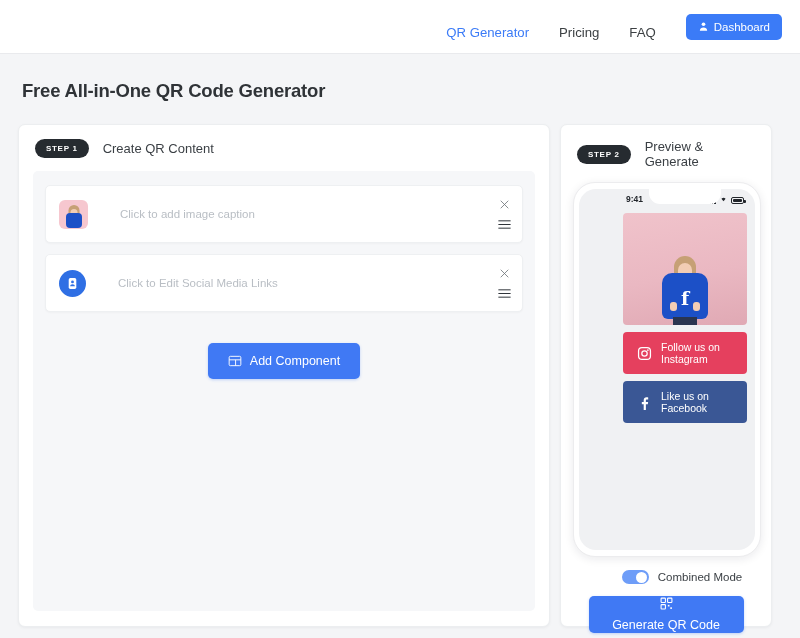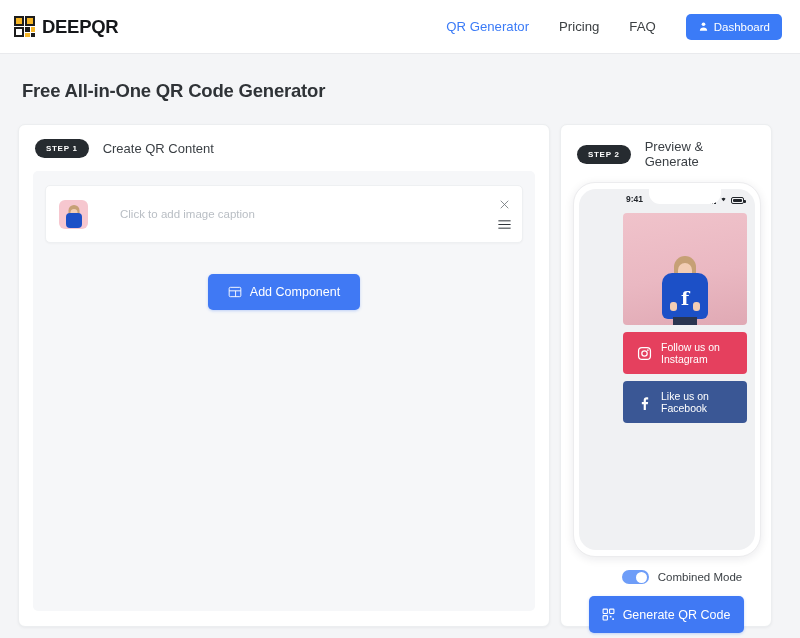--- a/index.html
+++ b/index.html
@@ -32,21 +32,21 @@
   .bm-d {
     background: #ffffff;
     display: grid; grid-template-columns: 1fr 1fr; grid-template-rows: 1fr 1fr; gap: 1px;
   }
   .bm-d i { background: #1c1c1c; display:block; }
   .bm-d i:nth-child(2), .bm-d i:nth-child(3) { background: #f5b526; }
   .brand-name {
     font-size: 18.5px; font-weight: bold; letter-spacing: -0.3px;
     color: #15171a;
   }
-  .nav { margin-left: auto; display: flex; align-items: center; gap: 30px; }
+  .nav { margin-left: auto; display: flex; align-items: flex-end; gap: 30px; }
   .nav-link {
     font-size: 13.2px; color: #3c4043; text-decoration: none;
     white-space: nowrap;
   }
   .nav-link.active { color: #3b7bf7; }
   .dash-btn {
     display: flex; align-items: center; gap: 5px;
     background: #3b7bf7; color: #fff;
     font-size: 11.5px; font-weight: 500;
     padding: 7px 12px; border-radius: 5px; border: none;
@@ -242,43 +242,30 @@
   }
   .toggle-label { font-size: 11.5px; color: #3a3f44; }
 
   .gen-btn {
     display: flex; align-items: center; justify-content: center; gap: 8px;
     width: 155px; height: 37px; margin: 12px auto 0 auto;
     background: #4079f4; color: #fff;
     font-size: 12.5px; font-weight: 500;
     border: none; border-radius: 5px; cursor: pointer;
     box-shadow: 0 1px 3px rgba(64,121,244,0.3);
+    flex-direction: column;
   }
   .gen-btn svg { width: 13px; height: 13px; fill: #fff; }
 </style>
 </head>
 <body>
 
 <div class="page">
 
   <div class="header">
-    <div class="brand">
-      <div class="brand-mark">
-        <span class="bm-cell bm-a"></span>
-        <span class="bm-cell bm-b"></span>
-        <span class="bm-cell bm-c"></span>
-        <span class="bm-cell bm-d">
-            <i></i>
-            <i></i>
-            <i></i>
-            <i></i>
-          </span>
-      </div>
-      <span class="brand-name">DEEPQR</span>
-    </div>
 
     <nav class="nav">
       <a class="nav-link active" href="#">QR Generator</a>
       <a class="nav-link" href="#">Pricing</a>
       <a class="nav-link" href="#">FAQ</a>
       <button class="dash-btn">
         <svg viewBox="0 0 24 24">
           <circle cx="12" cy="7" r="4"></circle>
           <path d="M4 21c0-4.4 3.6-7 8-7s8 2.6 8 7z"></path>
         </svg>
@@ -313,20 +300,42 @@
                 </svg>
             </span>
             <span class="ic-drag">
               <svg viewBox="0 0 24 18">
                   <path d="M2 3 H22 M2 9 H22 M2 15 H22"></path>
                 </svg>
             </span>
           </div>
         </div>
 
+        <div class="comp-row">
+          <div class="comp-icon-circle">
+            <svg viewBox="0 0 24 24">
+              <rect x="5" y="2" width="14" height="20" rx="3"></rect>
+              <circle cx="12" cy="9" r="2.6" fill="#2f6fe4"></circle>
+              <path d="M7.6 17c0-2.4 2-3.7 4.4-3.7s4.4 1.3 4.4 3.7z" fill="#2f6fe4"></path>
+            </svg>
+          </div>
+          <span class="comp-placeholder">Click to Edit Social Media Links</span>
+          <div class="comp-actions">
+            <span class="ic-x">
+              <svg viewBox="0 0 24 24">
+                  <path d="M5 5 L19 19 M19 5 L5 19"></path>
+                </svg>
+            </span>
+            <span class="ic-drag">
+              <svg viewBox="0 0 24 18">
+                  <path d="M2 3 H22 M2 9 H22 M2 15 H22"></path>
+                </svg>
+            </span>
+          </div>
+        </div>
 
         <div class="add-wrap">
           <button class="add-btn">
             <svg viewBox="0 0 24 24">
               <rect x="2" y="4" width="20" height="16" rx="2"></rect>
               <path d="M2 10 H22 M13 10 V20"></path>
             </svg>
             <span>Add Component</span>
           </button>
         </div>

